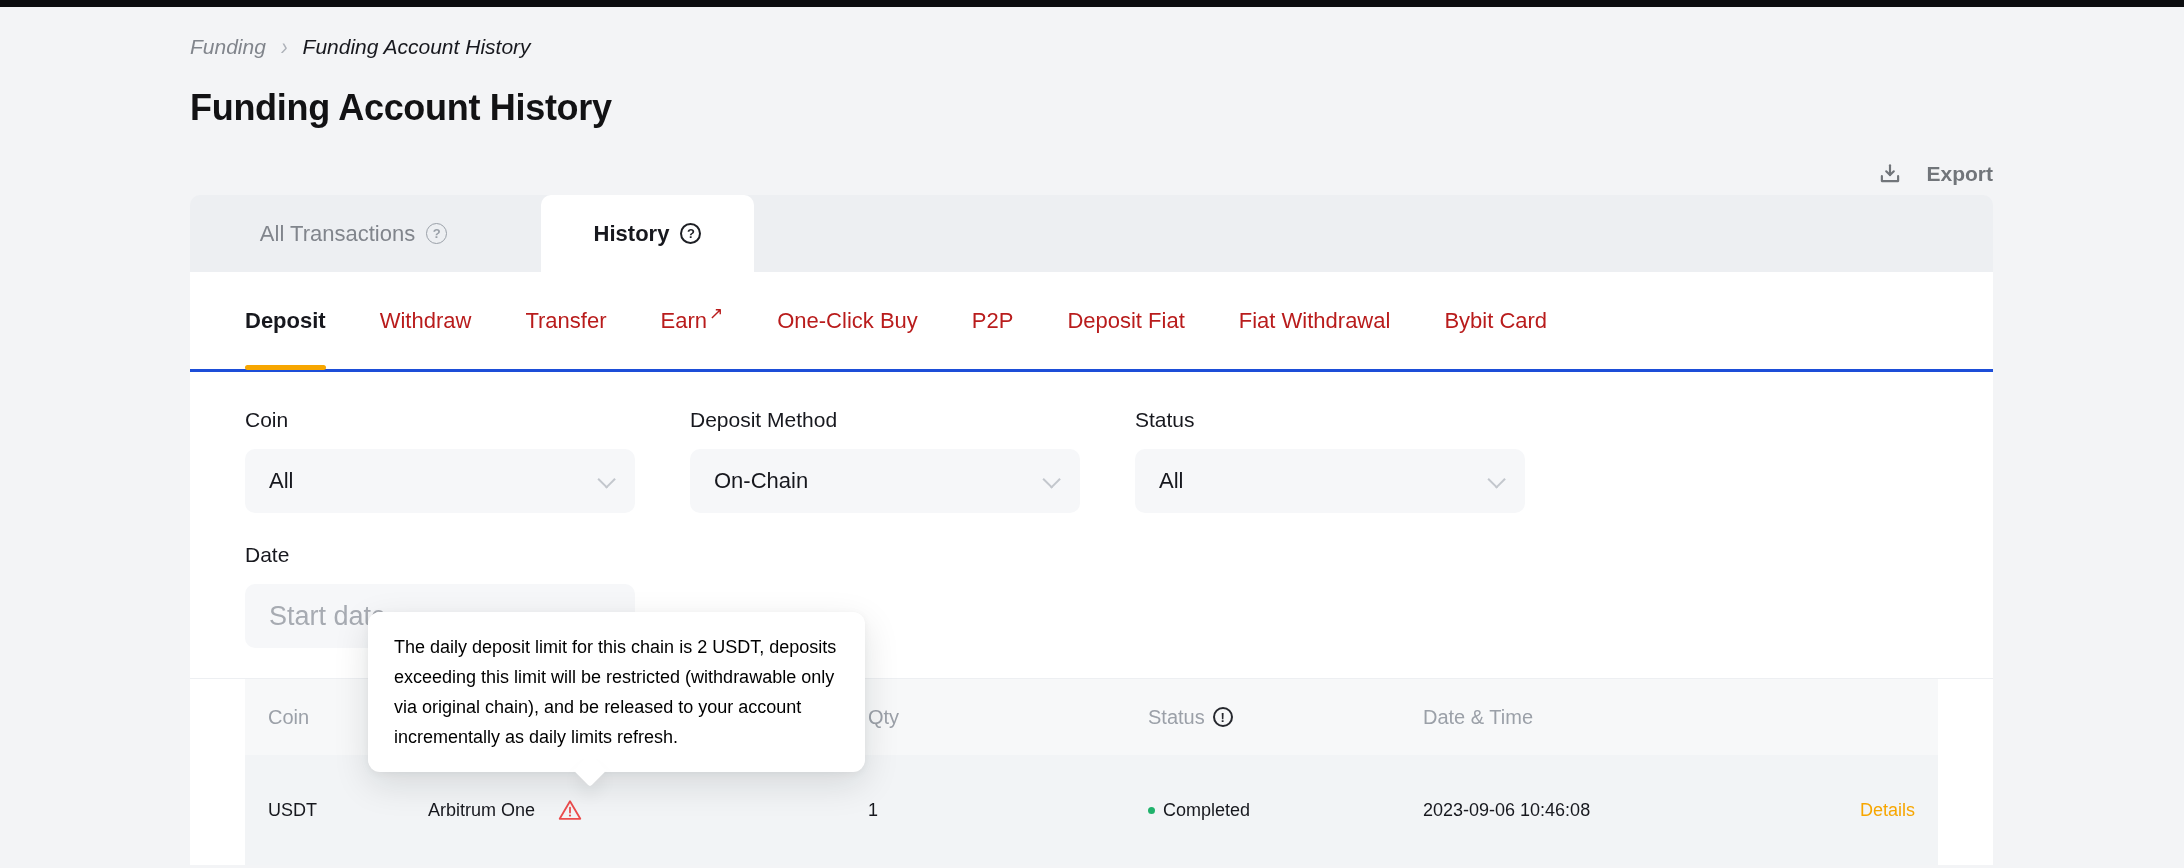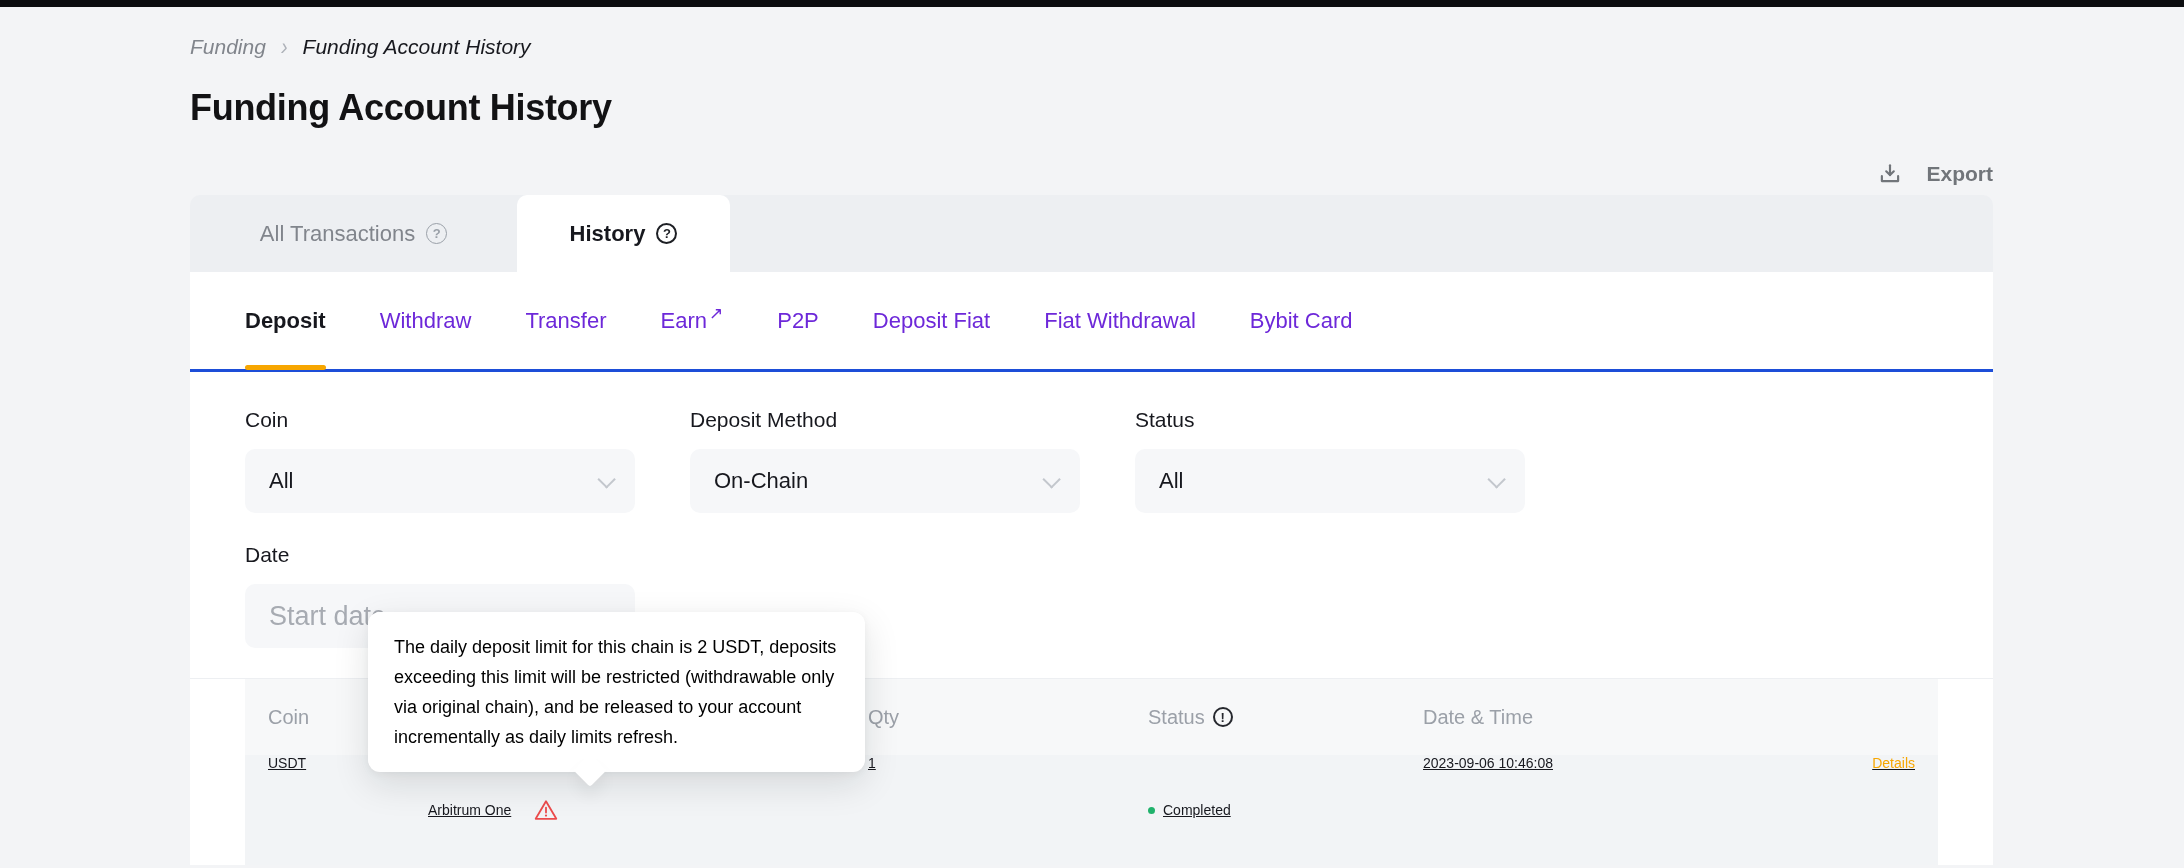--- a/index.html
+++ b/index.html
@@ -21,33 +21,33 @@
   .title-row { margin-top:28px; }
   .page-title { font-size:36px; font-weight:700; letter-spacing:-0.3px; color:#121214; }
   .export-btn { position:absolute; top:126px; right:0; display:flex; align-items:center; gap:23px;
     color:#71757a; font-size:21px; font-weight:700; cursor:pointer; background:none; border:none;
     font-family:inherit; }
 
   
   .tabbar { margin-top:66px; height:77px; background:#edeff2; border-radius:10px 10px 0 0; display:flex; }
   .tab { width:327px; display:flex; align-items:center; justify-content:center; gap:11px;
     font-size:22px; color:#81858c; cursor:pointer; }
-  .tab.active { width:213px; background:#ffffff; border-radius:10px 10px 0 0; color:#17181e; font-weight:700; }
+  .tab.active { width:213px; background:#ffffff; border-radius:10px 10px 0 0; color:#17181e; font-weight:700;margin-left:24px; }
   .qicon { width:21px; height:21px; border-radius:50%; display:inline-flex; align-items:center;
     justify-content:center; font-size:13px; font-weight:600; line-height:1; }
   .qicon.gray { border:1.5px solid #9aa0a8; color:#9aa0a8; }
   .qicon.dark { border:2px solid #1d1f24; color:#1d1f24; }
 
   
   .panel-body { background:#ffffff; min-height:591px; }
 
   
   .subtabs { display:flex; gap:54px; padding:0 55px; height:100px; align-items:stretch;
     border-bottom:3px solid #1d4ed8; }
-  .subtab { display:flex; align-items:center; font-size:22px; color:#6d28d9; cursor:pointer; position:relative; }
+  .subtab { display:flex; align-items:center; font-size:22px; color:#b91c1c; cursor:pointer; position:relative; }
   .subtab.active { color:#17181e; font-weight:700; }
   .subtab.active::after { content:""; position:absolute; left:0; right:0; bottom:-1px; height:5px;
     background:#f7a600; border-radius:3px; }
   .ext-arrow { font-size:17px; margin-left:2px; transform:translateY(-7px); display:inline-block; }
 
   
   .filters { padding:36px 55px 0; }
   .filter-row { display:flex; gap:55px; }
   .fgroup { width:390px; }
   .flabel { font-size:21px; color:#17181e; height:25px; }
@@ -57,21 +57,21 @@
   .chev { width:13px; height:13px; border-right:2px solid #c3c7cd; border-bottom:2px solid #c3c7cd;
     transform:rotate(45deg) translateY(-3px); }
   .date-row { margin-top:30px; }
   .finput { margin-top:16px; height:64px; width:390px; background:#f6f7f9; border-radius:10px;
     border:none; padding:0 24px; font-size:27px; font-family:inherit; color:#17181e; outline:none; }
   .finput::placeholder { color:#a7abb2; }
 
   
   .table-section { margin-top:30px; border-top:1px solid #edeff2; padding:0 55px; }
   .thead { display:flex; align-items:center; height:76px; background:#f7f8f9; font-size:20px; color:#9ba0a8; }
-  .trow  { display:flex; height:110px; background:#f2f4f6; font-size:14px; color:#17181e;text-decoration:underline; }
+  .trow  { display:flex; align-items:center; height:110px; background:#f2f4f6; font-size:18px; color:#17181e; }
   .c1 { width:183px; padding-left:23px; }
   .c2 { width:440px; display:flex; align-items:center; gap:23px; }
   .c3 { width:280px; }
   .c4 { width:275px; display:flex; align-items:center; gap:8px; }
   .c5 { width:400px; }
   .c6 { flex:1; display:flex; justify-content:flex-end; padding-right:23px; }
   .info-icon { width:20px; height:20px; border:2px solid #26282e; border-radius:50%; color:#26282e;
     display:inline-flex; align-items:center; justify-content:center; font-size:13px; font-weight:700;
     line-height:1; cursor:pointer; }
   .status-dot { width:7px; height:7px; border-radius:50%; background:#20b26c; display:inline-block; }
@@ -134,20 +134,23 @@
         <span>Withdraw</span>
       </div>
       <div class="subtab">
         <span>Transfer</span>
       </div>
       <div class="subtab">
         <span>Earn</span>
         <span class="ext-arrow">↗</span>
       </div>
       <div class="subtab">
+        <span>One-Click Buy</span>
+      </div>
+      <div class="subtab">
         <span>P2P</span>
       </div>
       <div class="subtab">
         <span>Deposit Fiat</span>
       </div>
       <div class="subtab">
         <span>Fiat Withdrawal</span>
       </div>
       <div class="subtab">
         <span>Bybit Card</span>

